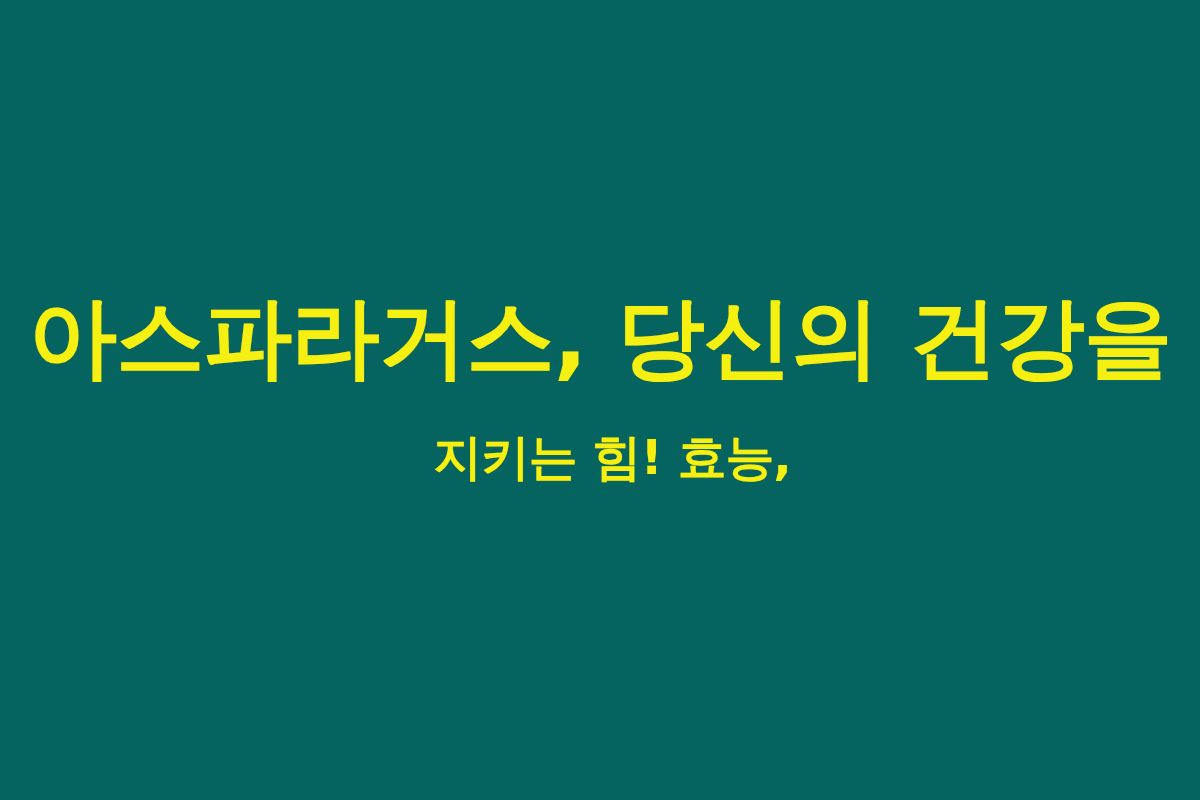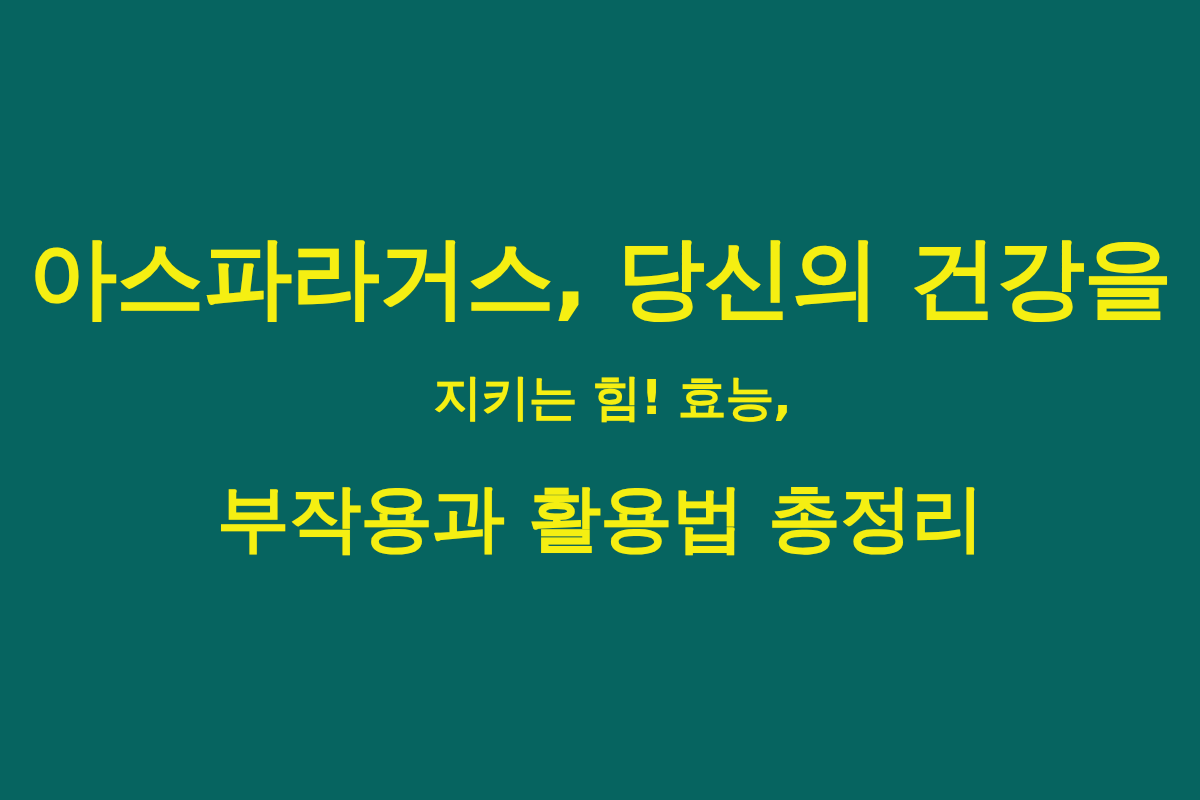--- a/index.html
+++ b/index.html
@@ -53,16 +53,15 @@
 <body>
 
 <div id="banner" style="background: rgb(6, 100, 96);">
 
   <div id="title-block">
 
     <span class="title-line line-1" style="color: rgb(245, 239, 18); font-size: 88.56px;">아스파라거스, 당신의 건강을</span>
 
     <span class="title-line line-2" style="color: rgb(245, 239, 18); font-size: 48.8px;">지키는 힘! 효능,</span>
 
-    <span class="title-line line-3" style="color: rgb(245, 239, 18); font-size: 72.8px;">부작용과 활용법 총정리</span>
 
   </div>
 </div>
 
 </body></html>

